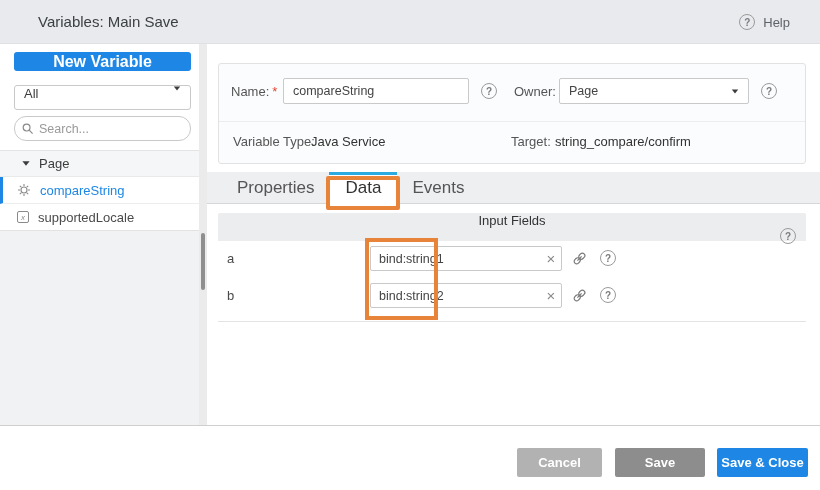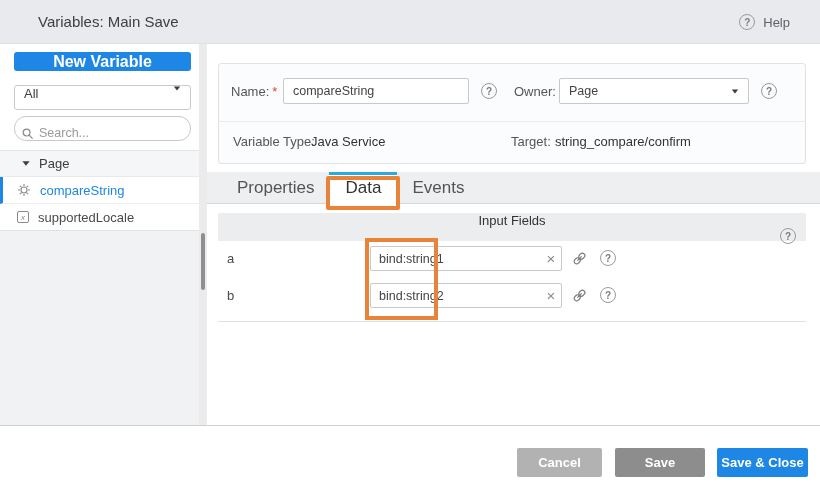--- a/index.html
+++ b/index.html
@@ -27,21 +27,21 @@
   .sidebar { position:absolute; left:0; top:44px; width:199px; height:381px; background:#fff; }
   .btn-new { position:absolute; left:14px; top:8px; width:177px; height:19px;
     background:#1e87e5; color:#fff; border:none; border-radius:3px;
     font-size:16px; font-weight:bold; cursor:pointer; font-family:inherit; }
   .filter-select { position:absolute; left:14px; top:41px; width:177px; height:25px;
     background:#fff; border:1px solid #c9c9c9; border-radius:3px; display:flex;
     align-items:flex-start; padding:0 9px; font-size:13px; color:#3c3c3c; cursor:pointer; }
   .filter-select .tri-down { margin-left:auto; transform:scale(.8); }
   .search-box { position:absolute; left:14px; top:72px; width:177px; height:25px;
     background:#fff; border:1px solid #c9c9c9; border-radius:12px; display:flex;
-    align-items:flex-end; padding:0 7px; gap:5px; }
+    align-items:center; padding:0 7px; gap:5px; }
   .search-box input { border:none; outline:none; width:130px; font-size:12.5px;
     color:#444; font-family:inherit; background:transparent; }
   .search-box input::placeholder { color:#9a9a9a; }
 
   .tree { position:absolute; left:0; top:106px; width:199px; }
   .tree-group { height:27px; display:flex; align-items:center; gap:9px; padding-left:22px;
     background:#f5f6f8; border-top:1px solid #e3e4e6; border-bottom:1px solid #e8e9eb;
     font-size:13px; color:#3c3c3c; cursor:pointer; }
   .tree-group .tri-down { transform:scale(.9); }
   .tree-item { height:27px; display:flex; align-items:center; gap:9px; padding-left:17px;

